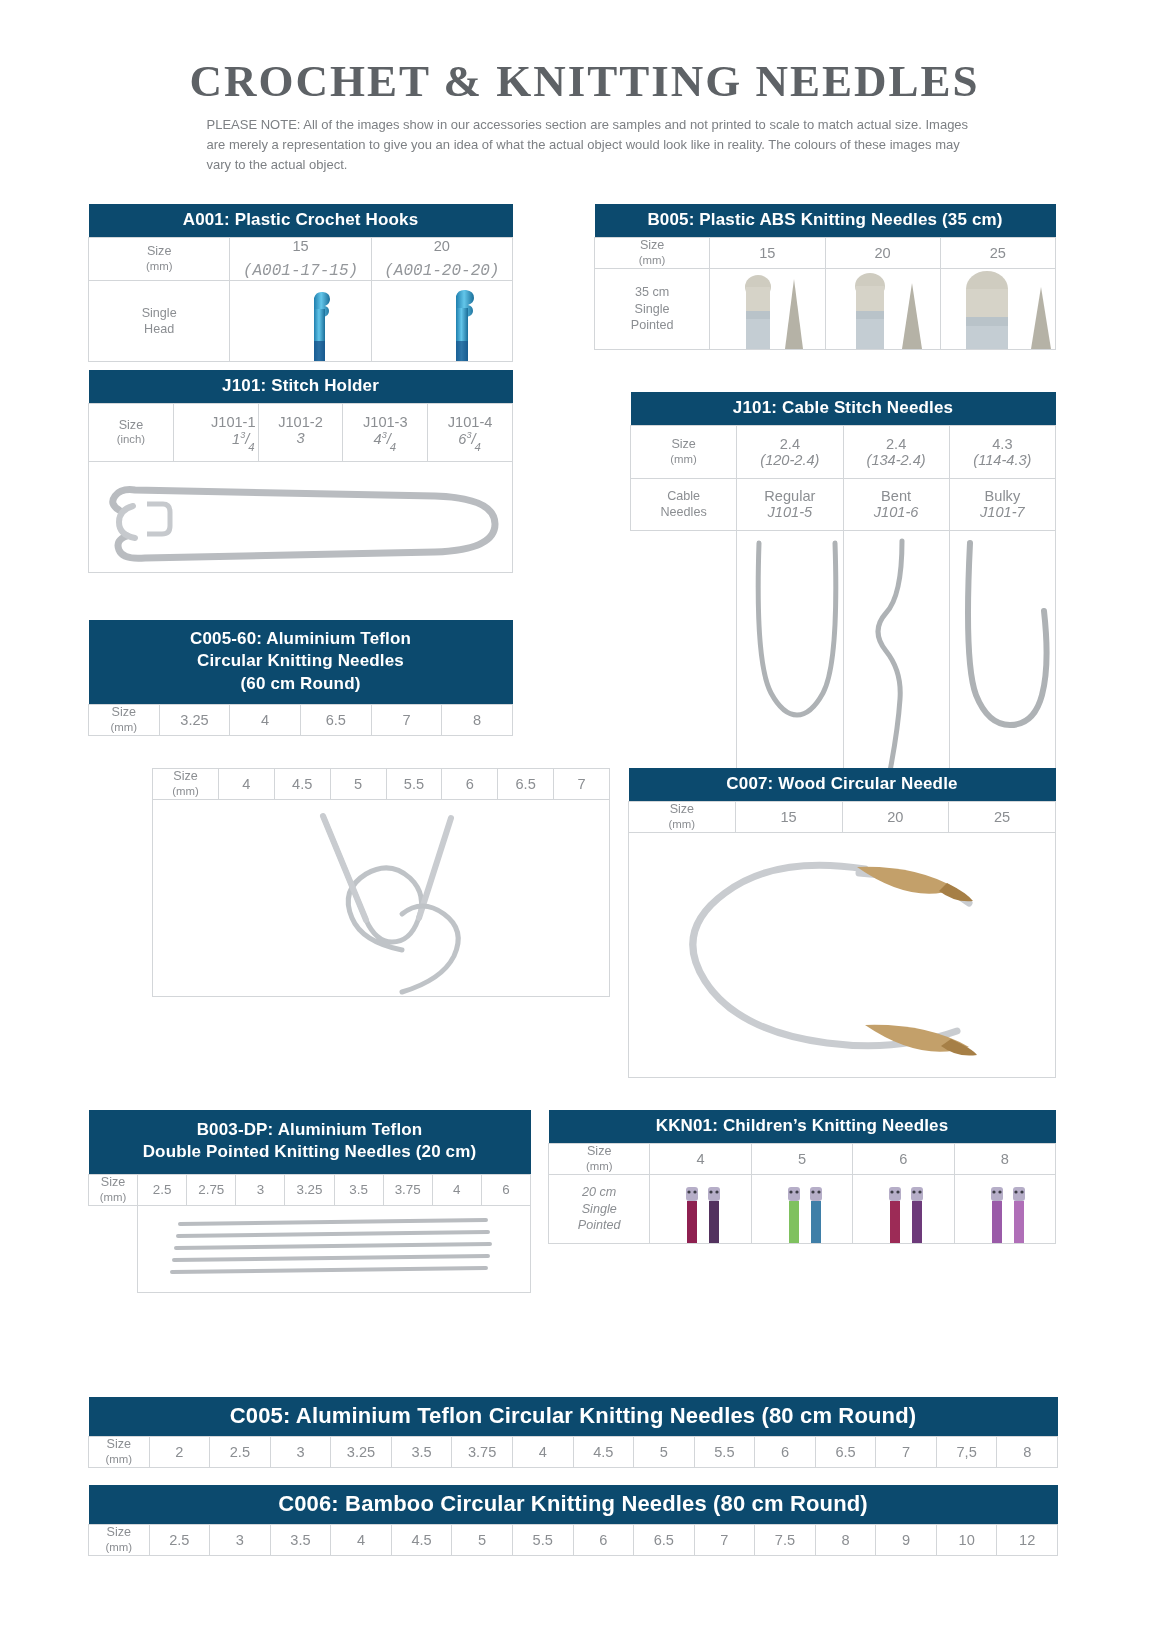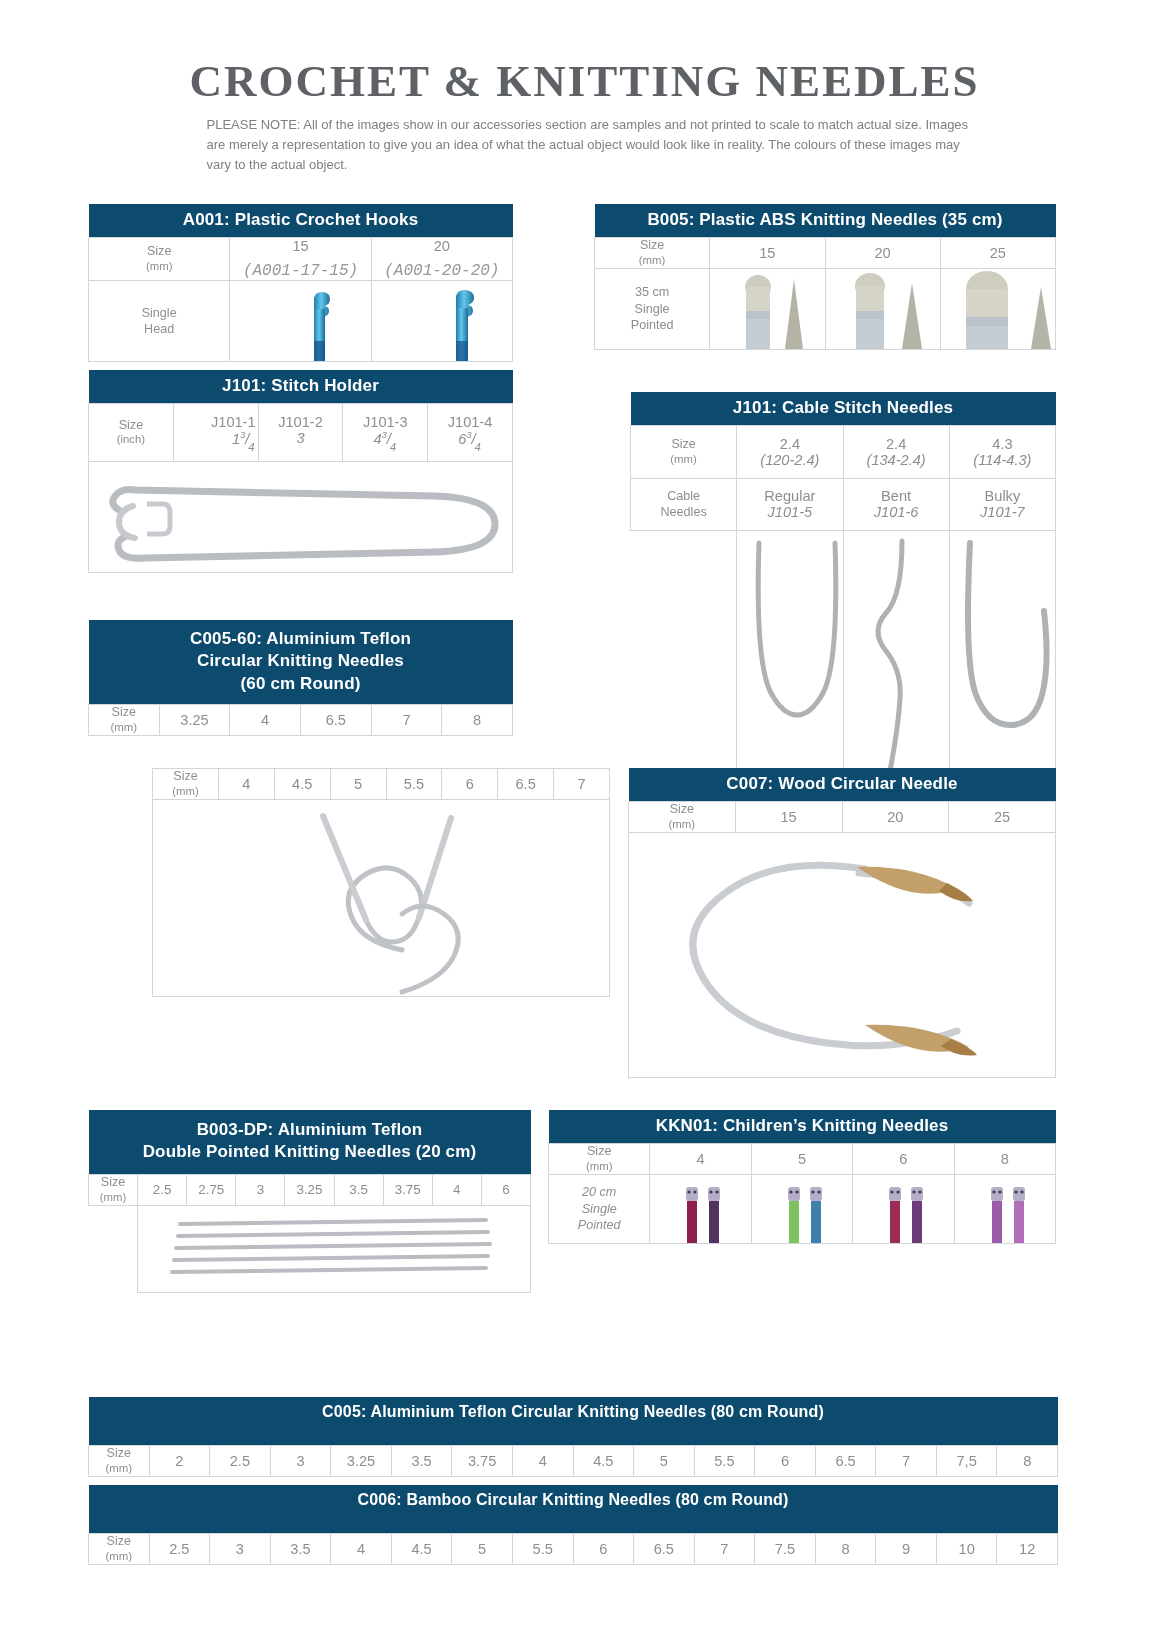--- a/index.html
+++ b/index.html
@@ -41,21 +41,21 @@
   .bar {
     background:#0c4a6e;
     color:#ffffff;
     font-weight:700;
     text-align:center;
     letter-spacing:.15px;
     border:none !important;
   }
   .bar.one   { font-size:17px; padding:6px 4px 7px; }
   .bar.multi { font-size:17px; padding:8px 4px 9px; line-height:1.32; }
-  .bar.wide  { font-size:16px; padding:6px 4px 24px; }
+  .bar.wide  { font-size:22px; padding:6px 4px 7px; }
 
   .sz {
     text-align:center;
     font-size:12.6px;
     line-height:1.18;
     color:#8b8e92;
     padding:7px 2px;
   }
   .sz .u { font-size:11.4px; }
   .val {

